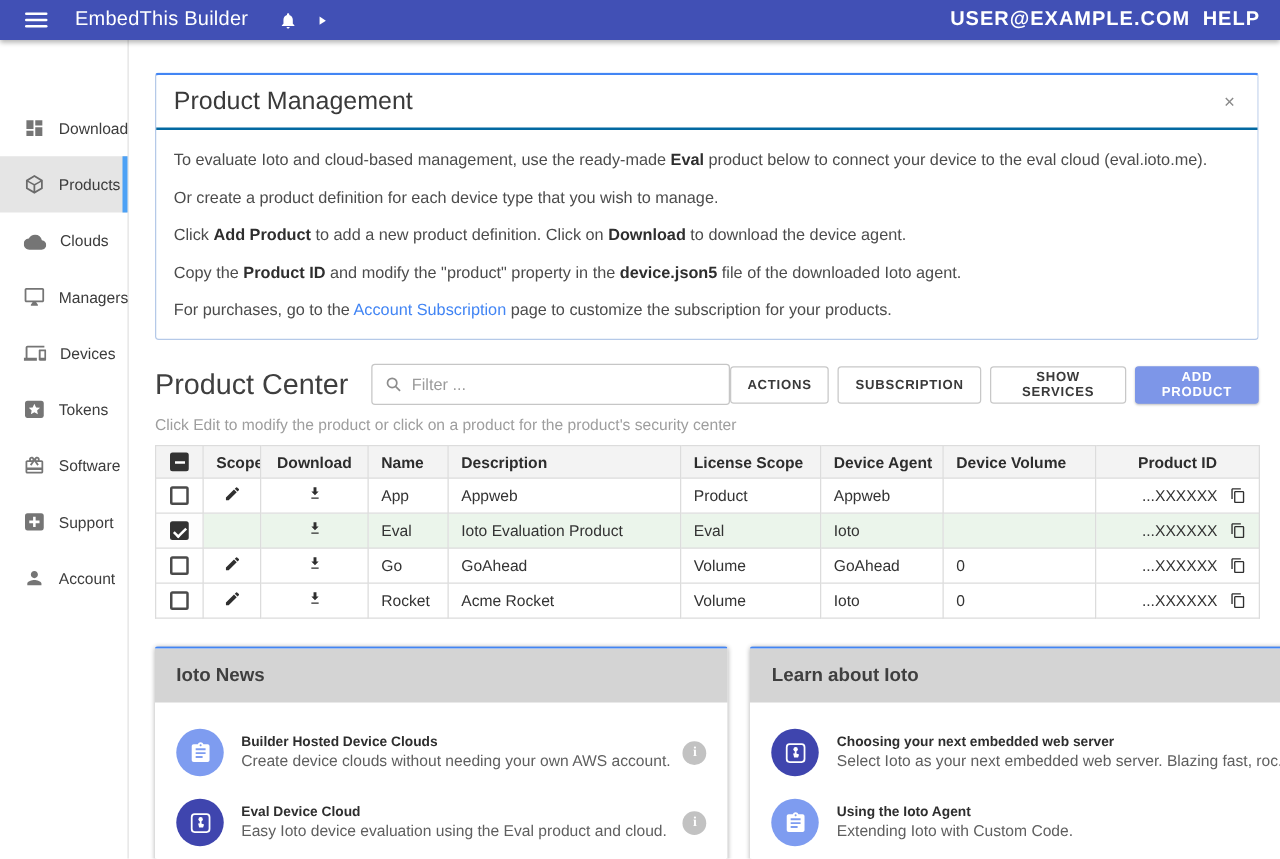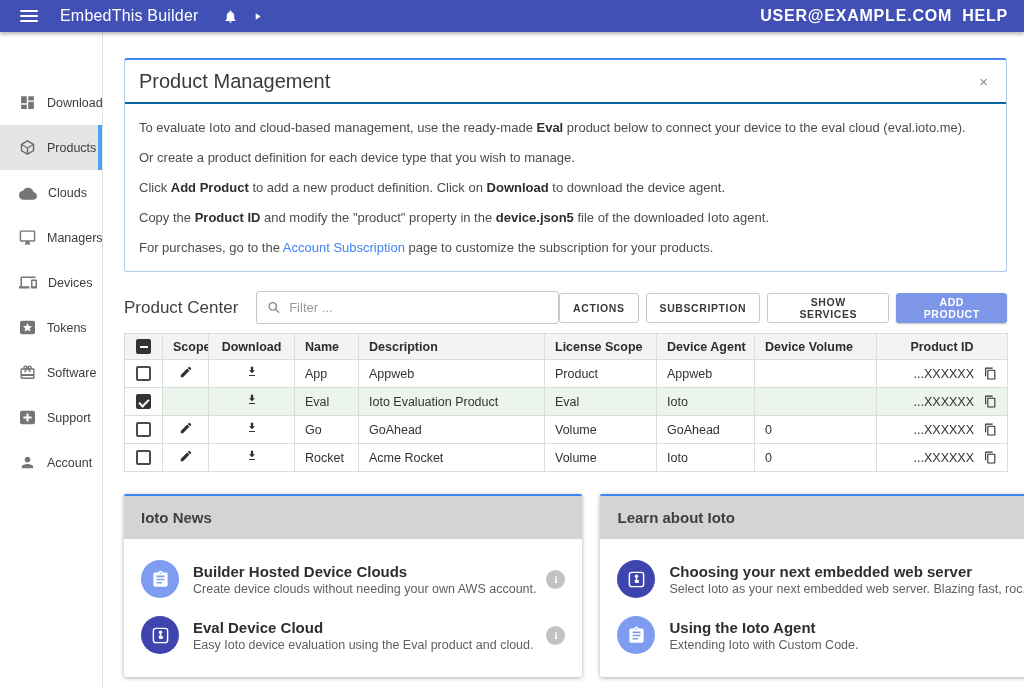--- a/index.html
+++ b/index.html
@@ -35,21 +35,21 @@
   .pm-title { font-size:20px; color:#3a3a3a; font-weight:400; }
   .pm-close { margin-left:auto; color:#8a8a8a; font-size:15px; cursor:pointer; line-height:1; padding:2px 4px; }
   .pm-body { padding:16px 14px 14px 14px; }
   .pm-body p { font-size:13px; color:#4c4c4c; margin-bottom:15px; }
   .pm-body p:last-child { margin-bottom:2px; }
   .pm-body b { color:#2e2e2e; }
   .pm-body a { color:#4285f4; text-decoration:none; cursor:pointer; }
 
   
   .pc-row { display:flex; align-items:center; margin-top:19px; }
-  .pc-title { font-size:17px; color:#3f3f3f; font-weight:400; white-space:nowrap; }
+  .pc-title { font-size:23px; color:#3f3f3f; font-weight:400; white-space:nowrap; }
   .filter-box { display:flex; align-items:center; border:1px solid #c6c6c6; border-radius:3px;
                 height:33px; width:305px; margin-left:18px; padding:0 10px; background:#fff; }
   .filter-box input { border:none; outline:none; font-size:13px; color:#444; width:100%; margin-left:8px;
                       font-family:"Liberation Sans", sans-serif; background:transparent; }
   .filter-box input::placeholder { color:#9b9b9b; }
   .pc-buttons { display:flex; align-items:center; gap:7px; margin-left:auto; }
   .btn { height:30px; border:1px solid #c8c8c8; border-radius:3px; background:#fff; color:#3a3a3a;
          font-size:10.5px; font-weight:bold; letter-spacing:.6px; padding:0 13px; cursor:pointer;
          font-family:"Liberation Sans", sans-serif; }
   .btn.primary { background:#7d96e8; border-color:#7d96e8; color:#fff; box-shadow:0 1px 2px rgba(0,0,0,.25); }
@@ -79,21 +79,21 @@
   .info-card { flex:1; border-top:2px solid #4285f4; border-radius:2px; background:#fff;
                box-shadow:0 1px 4px rgba(0,0,0,.32); }
   .info-card-header { background:#d4d4d4; padding:13px 17px; font-size:15px; font-weight:bold; color:#3f3f3f; }
   .info-card-body { padding:12px 0 14px 0; }
   .feed-item { display:flex; align-items:center; padding:9px 17px; cursor:pointer; }
   .feed-icon { width:38px; height:38px; border-radius:50%; display:flex; align-items:center;
                justify-content:center; flex:0 0 auto; }
   .feed-icon.light { background:#7e9cf0; }
   .feed-icon.dark { background:#3f45ae; }
   .feed-text { margin-left:14px; flex:1; min-width:0; }
-  .feed-title { font-size:15px; font-weight:bold; color:#2e2e2e; }
+  .feed-title { font-size:11px; font-weight:bold; color:#2e2e2e; }
   .feed-sub { font-size:12.5px; color:#5f5f5f; margin-top:2px; overflow:hidden; text-overflow:ellipsis; white-space:nowrap; }
   .info-dot { width:19px; height:19px; border-radius:50%; background:#c2c2c2; color:#fff; flex:0 0 auto;
               display:flex; align-items:center; justify-content:center; font-size:11px; font-weight:bold;
               font-family:"Liberation Serif", serif; cursor:pointer; margin-left:10px; }
   .info-dot::after { content:"i"; }
 </style>
 </head>
 <body>
 
 <div class="page">
@@ -210,20 +210,21 @@
             </svg>
           <input type="text" placeholder="Filter ..." style="">
         </div>
         <div class="pc-buttons">
           <button class="btn">ACTIONS</button>
           <button class="btn">SUBSCRIPTION</button>
           <button class="btn">SHOW SERVICES</button>
           <button class="btn primary">ADD PRODUCT</button>
         </div>
       </div>
+      <div class="pc-caption">Click Edit to modify the product or click on a product for the product's security center</div>
 
       <table class="products">
         <colgroup>
           <col style="width:38px">
             <col style="width:46px">
             <col style="width:86px">
             <col style="width:64px">
           <col style="width:186px">
             <col style="width:112px">
             <col style="width:98px">

